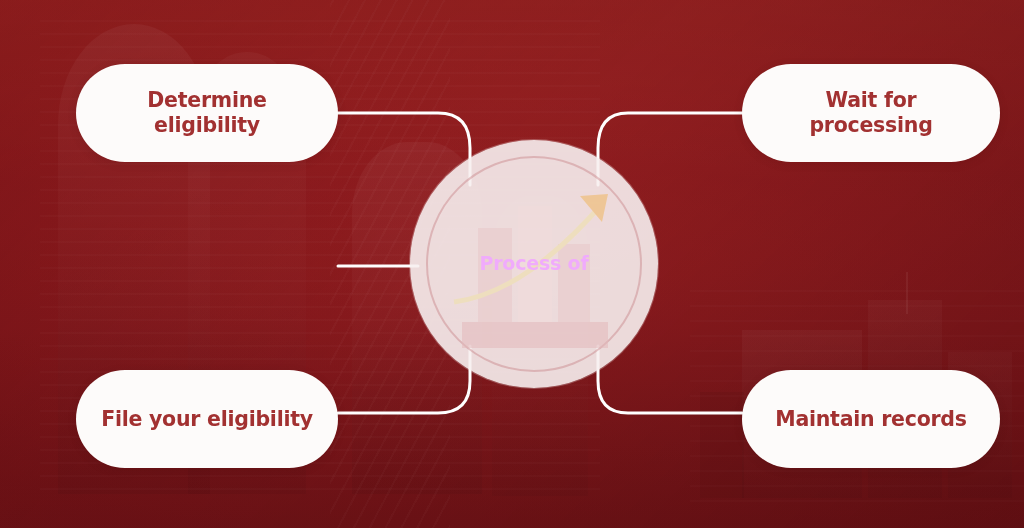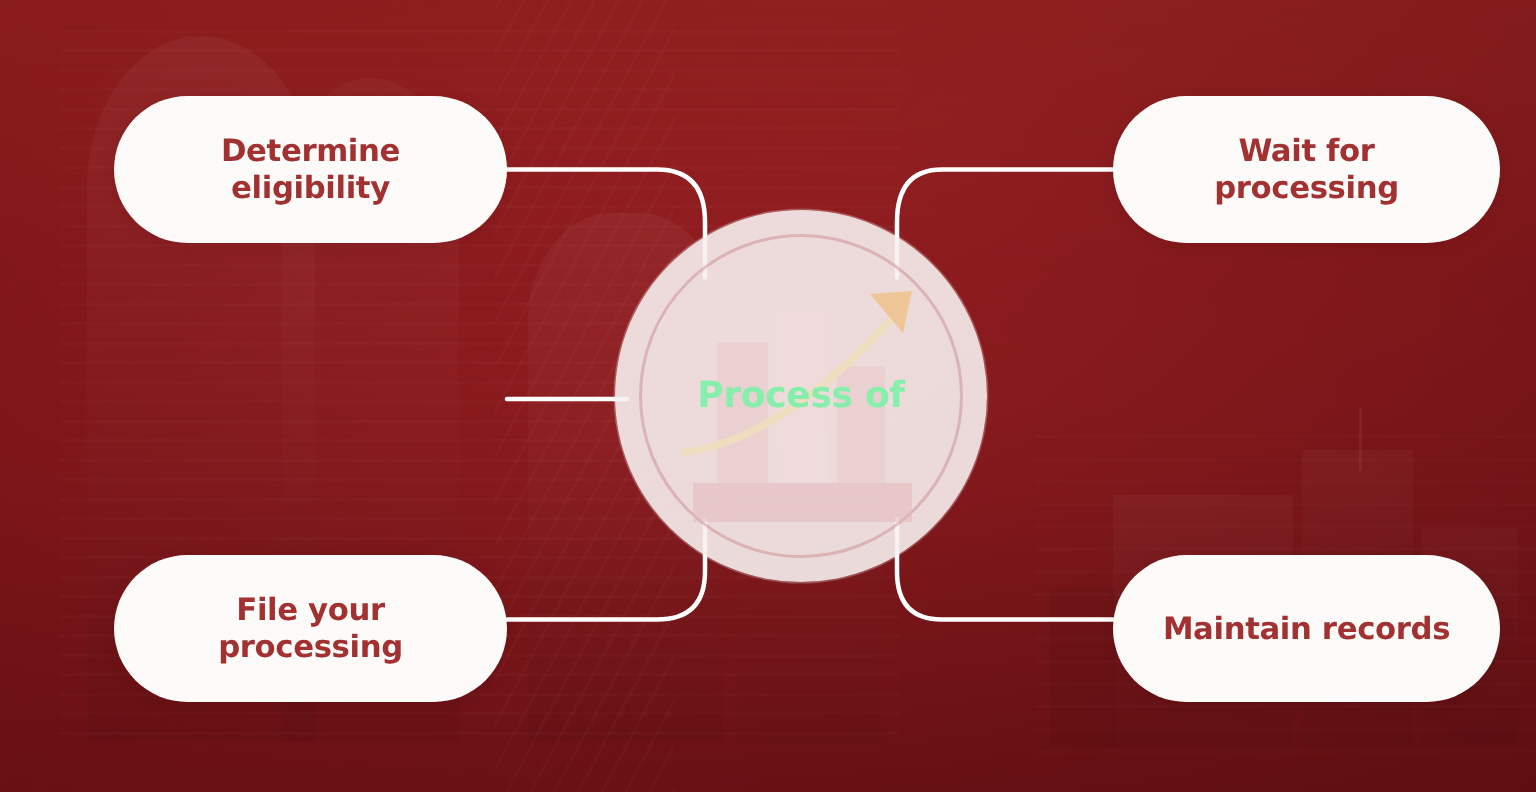--- a/index.html
+++ b/index.html
@@ -77,21 +77,21 @@
     display:flex;align-items:center;justify-content:center;
     box-shadow:0 0 0 1px rgba(255,255,255,.25);
   }
   .hub-ring{
     position:absolute;left:16px;top:16px;right:16px;bottom:16px;border-radius:50%;
     border:2px solid rgba(196,120,124,.40);
   }
   .hub-mark{position:absolute;left:34px;top:30px;width:180px;height:188px;opacity:.55;}
   .hub-text{
     position:relative;z-index:3;text-align:center;
-    color:#86efac;font-weight:700;font-size:24px;line-height:1.33;
+    color:#f0abfc;font-weight:700;font-size:19px;line-height:1.33;
     letter-spacing:-.2px;padding:0 18px;
   }
 
   
   .pill{
     position:absolute;background:#fdfbfa;border-radius:999px;
     display:flex;align-items:center;justify-content:center;
     color:#a23131;font-weight:700;font-size:20.5px;line-height:1.22;
     letter-spacing:-.25px;text-align:center;padding:0 22px;
     box-shadow:0 2px 10px rgba(60,6,10,.12);
@@ -148,21 +148,21 @@
     </svg>
     <div class="hub-text">
       <div>Process of</div>
     </div>
   </div>
 
   <div class="pill p-det">
     <span>Determine eligibility</span>
   </div>
   <div class="pill p-file">
-    <span>File your processing</span>
+    <span>File your eligibility</span>
   </div>
   <div class="pill p-main">
     <span>Maintain records</span>
   </div>
   <div class="pill p-wait">
     <span>Wait for processing</span>
   </div>
 
 </div>
 

